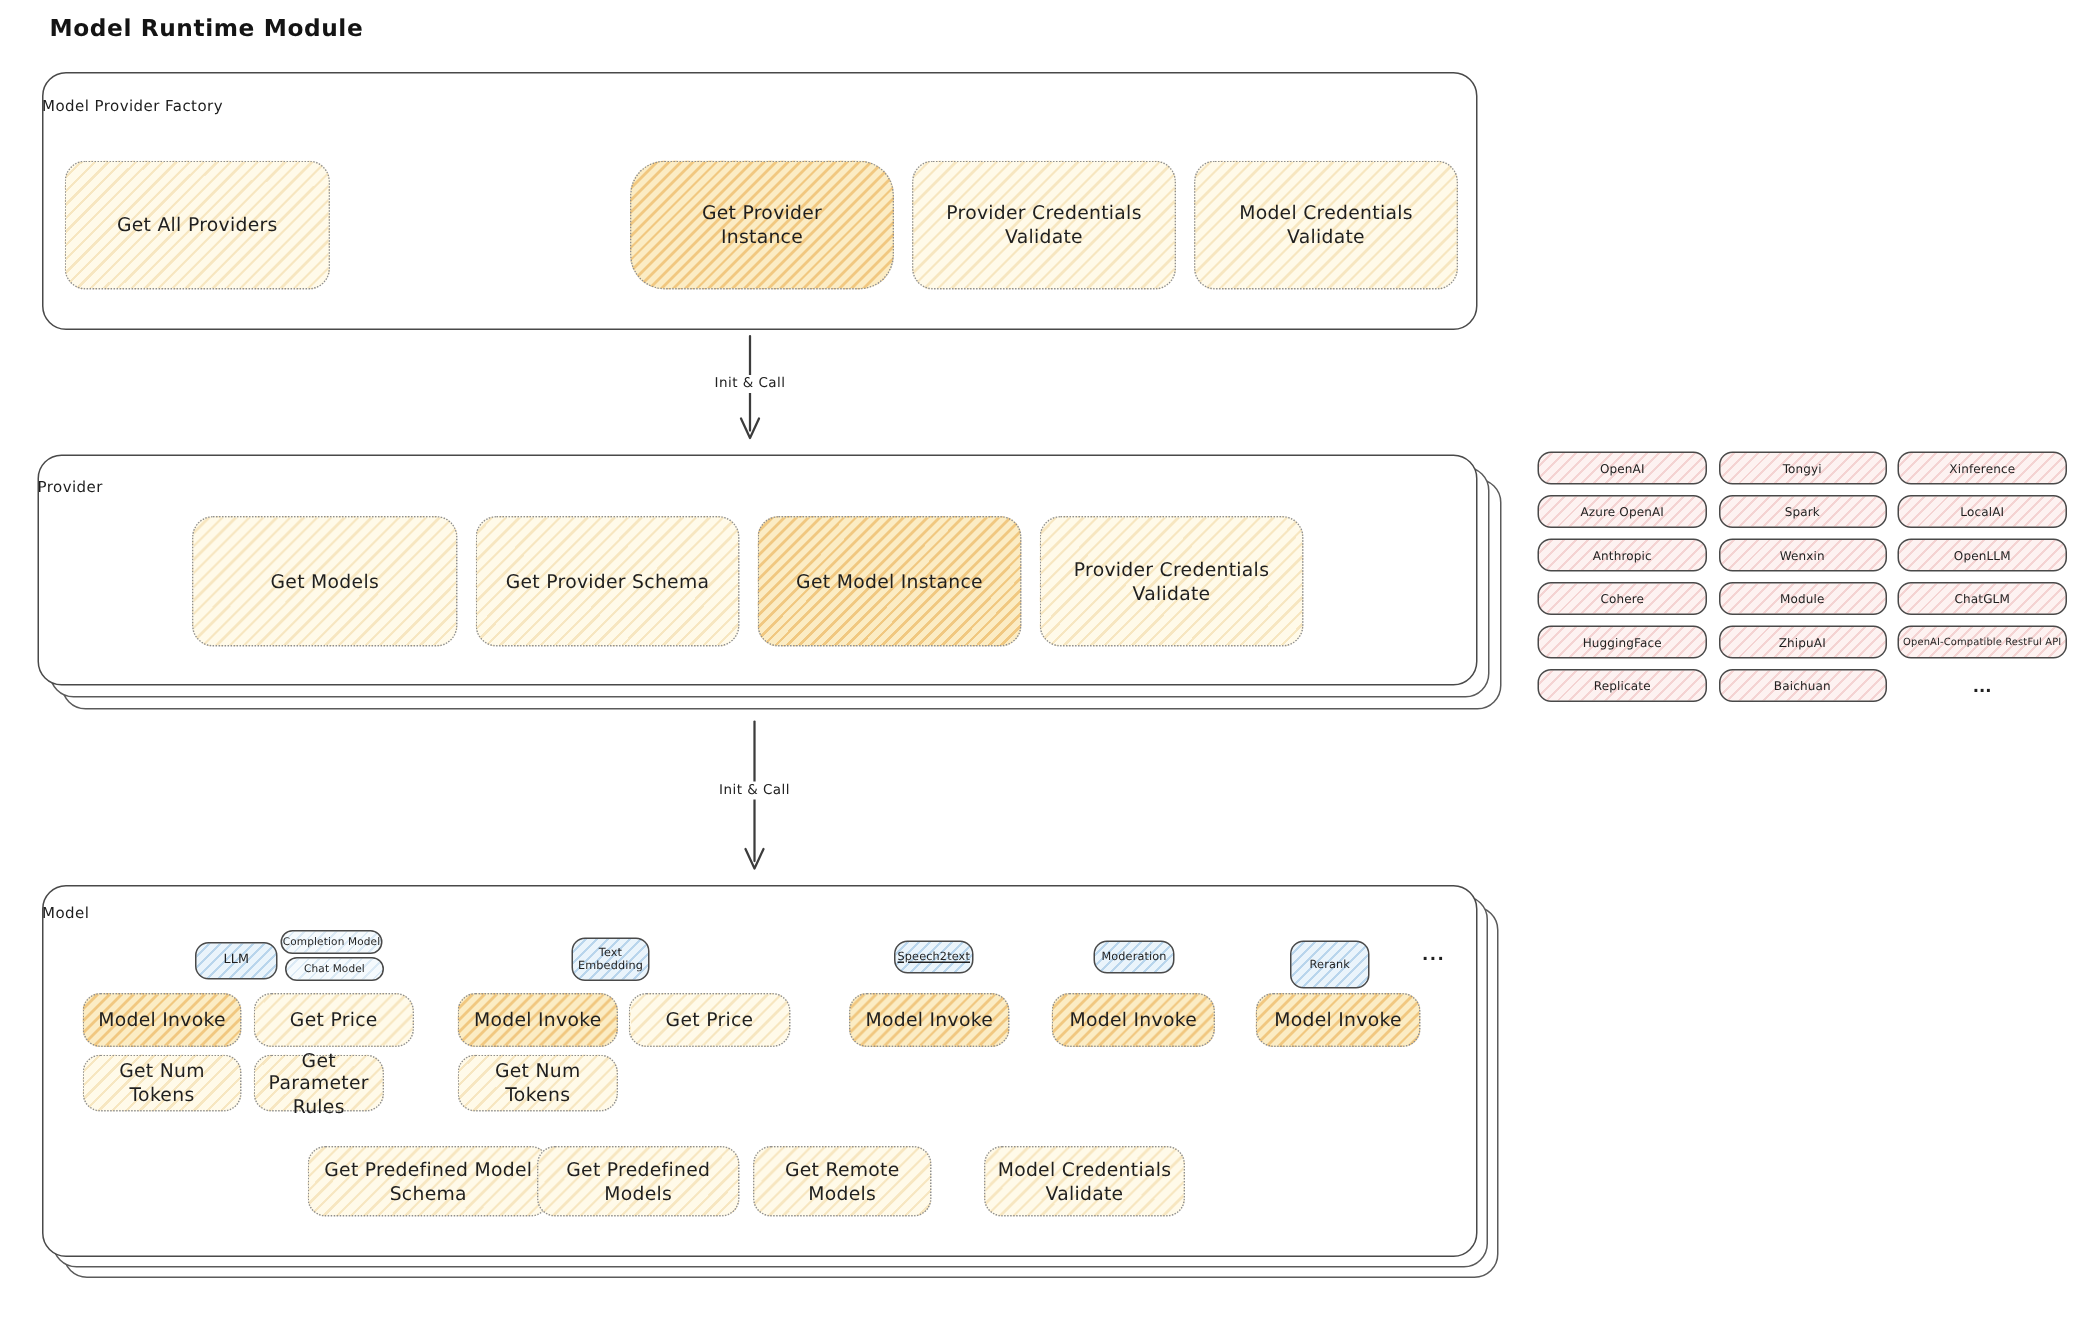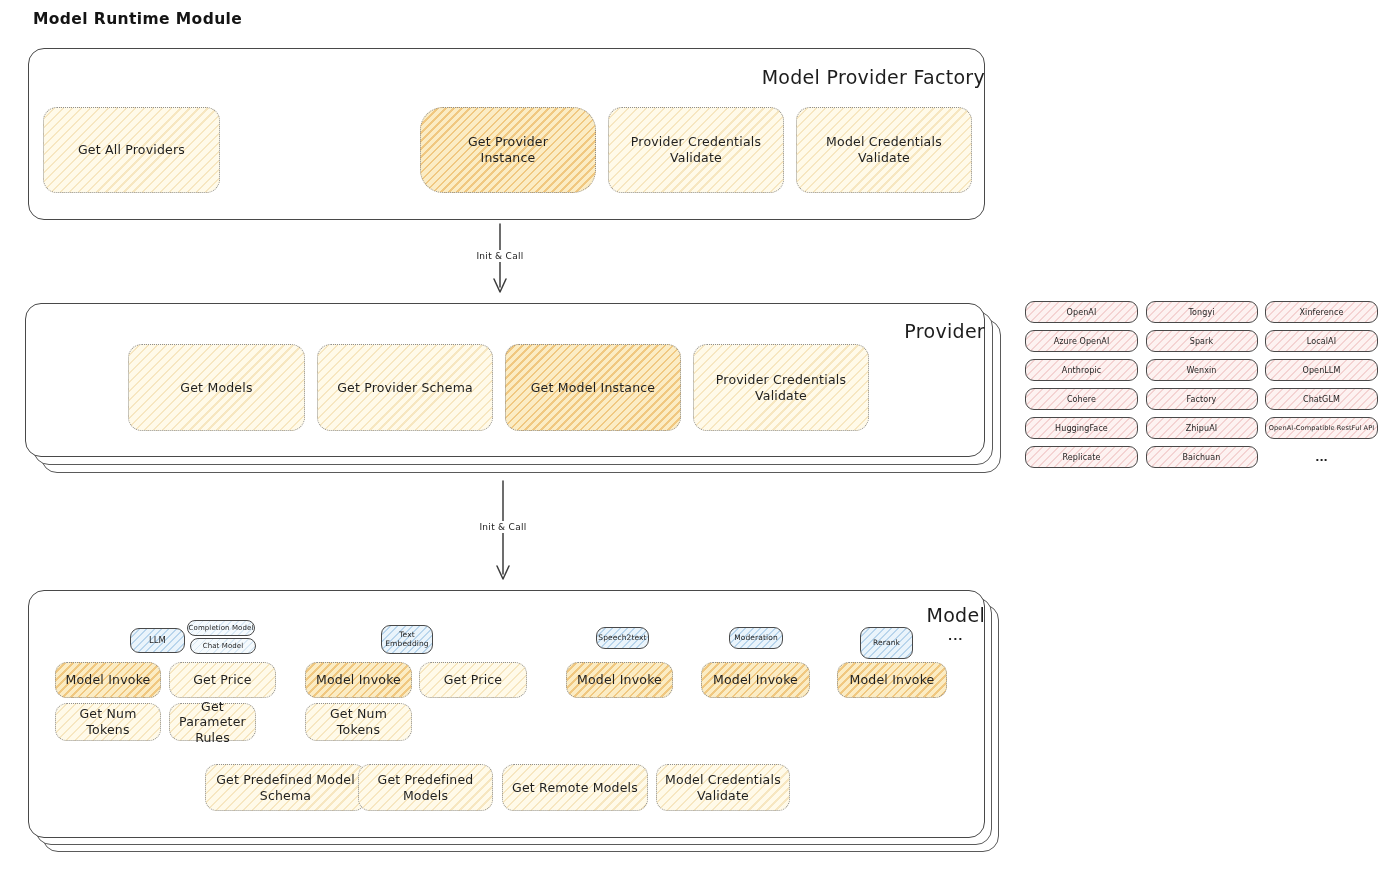--- a/index.html
+++ b/index.html
@@ -14,21 +14,21 @@
   
   .container {
     position:absolute; background:#ffffff;
     border:1.6px solid #494949; border-radius:16px;
   }
   .ghost {
     position:absolute; background:#ffffff;
     border:1.4px solid #5a5a5a; border-radius:16px;
   }
   .container-title {
-    position:absolute; text-align:right; font-size:19px;
+    position:absolute; text-align:left; font-size:10px;
     letter-spacing:.3px; color:#1d1d1d;
   }
   .main-title {
     position:absolute; left:33px; top:10px;
     font-size:15.5px; font-weight:600; letter-spacing:.4px; color:#141414;
   }
 
   
   .fn {
     position:absolute; display:flex; align-items:center; justify-content:center;
@@ -136,21 +136,21 @@
     <div class="pitem">OpenAI</div>
     <div class="pitem">Tongyi</div>
     <div class="pitem">Xinference</div>
     <div class="pitem">Azure OpenAI</div>
     <div class="pitem">Spark</div>
     <div class="pitem">LocalAI</div>
     <div class="pitem">Anthropic</div>
     <div class="pitem">Wenxin</div>
     <div class="pitem">OpenLLM</div>
     <div class="pitem">Cohere</div>
-    <div class="pitem">Factory</div>
+    <div class="pitem">Module</div>
     <div class="pitem">ChatGLM</div>
     <div class="pitem">HuggingFace</div>
     <div class="pitem">ZhipuAI</div>
     <div class="pitem xs">OpenAI-Compatible RestFul API</div>
     <div class="pitem">Replicate</div>
     <div class="pitem">Baichuan</div>
     <div class="pmore">...</div>
   </div>
 
   <svg class="arrow-svg" style="left:495px; top:481px; width:16px; height:102px;">
@@ -161,36 +161,36 @@
 
   <div class="ghost" style="left:42px; top:604px; width:957px; height:248px;"></div>
   <div class="ghost" style="left:35px; top:597px; width:957px; height:248px;"></div>
   <div class="container" style="left:28px; top:590px; width:957px; height:248px;"></div>
   <div class="container-title" style="left:28px; top:604px; width:957px;">Model</div>
 
   <div class="tag" style="left:130px; top:628px; width:55px; height:25px; font-size:8.5px;">LLM</div>
   <div class="tag light" style="left:187px; top:620px; width:68px; height:16px;">Completion Model</div>
   <div class="tag light" style="left:190px; top:638px; width:66px; height:16px;text-align:right;">Chat Model</div>
   <div class="tag" style="left:381px; top:625px; width:52px; height:29px; padding:0 24px;">Text Embedding</div>
-  <div class="tag" style="left:596px; top:627px; width:53px; height:22px;">Speech2text</div>
+  <div class="tag" style="left:596px; top:627px; width:53px; height:22px;text-decoration:underline;">Speech2text</div>
   <div class="tag" style="left:729px; top:627px; width:54px; height:22px;">Moderation</div>
   <div class="tag" style="left:860px; top:627px; width:53px; height:32px;">Rerank</div>
   <div class="dots" style="left:948px; top:630px;">...</div>
 
   <div class="fn hl small" style="left:55px; top:662px; width:106px; height:36px;">Model Invoke</div>
   <div class="fn small" style="left:169px; top:662px; width:107px; height:36px;">Get Price</div>
   <div class="fn small" style="left:55px; top:703px; width:106px; height:38px;">Get Num Tokens</div>
   <div class="fn small" style="left:169px; top:703px; width:87px; height:38px;">Get Parameter Rules</div>
 
   <div class="fn hl small" style="left:305px; top:662px; width:107px; height:36px;">Model Invoke</div>
   <div class="fn small" style="left:419px; top:662px; width:108px; height:36px;">Get Price</div>
   <div class="fn small" style="left:305px; top:703px; width:107px; height:38px;">Get Num Tokens</div>
 
   <div class="fn hl small" style="left:566px; top:662px; width:107px; height:36px;">Model Invoke</div>
   <div class="fn hl small" style="left:701px; top:662px; width:109px; height:36px;">Model Invoke</div>
   <div class="fn hl small" style="left:837px; top:662px; width:110px; height:36px;">Model Invoke</div>
 
   <div class="fn small" style="left:205px; top:764px; width:161px; height:47px;">Get Predefined Model Schema</div>
   <div class="fn small" style="left:358px; top:764px; width:135px; height:47px;">Get Predefined Models</div>
-  <div class="fn small" style="left:502px; top:764px; width:146px; height:47px;">Get Remote Models</div>
+  <div class="fn small" style="left:502px; top:764px; width:119px; height:47px;">Get Remote Models</div>
   <div class="fn small" style="left:656px; top:764px; width:134px; height:47px;">Model Credentials Validate</div>
 
 </div>
 
 </body></html>

